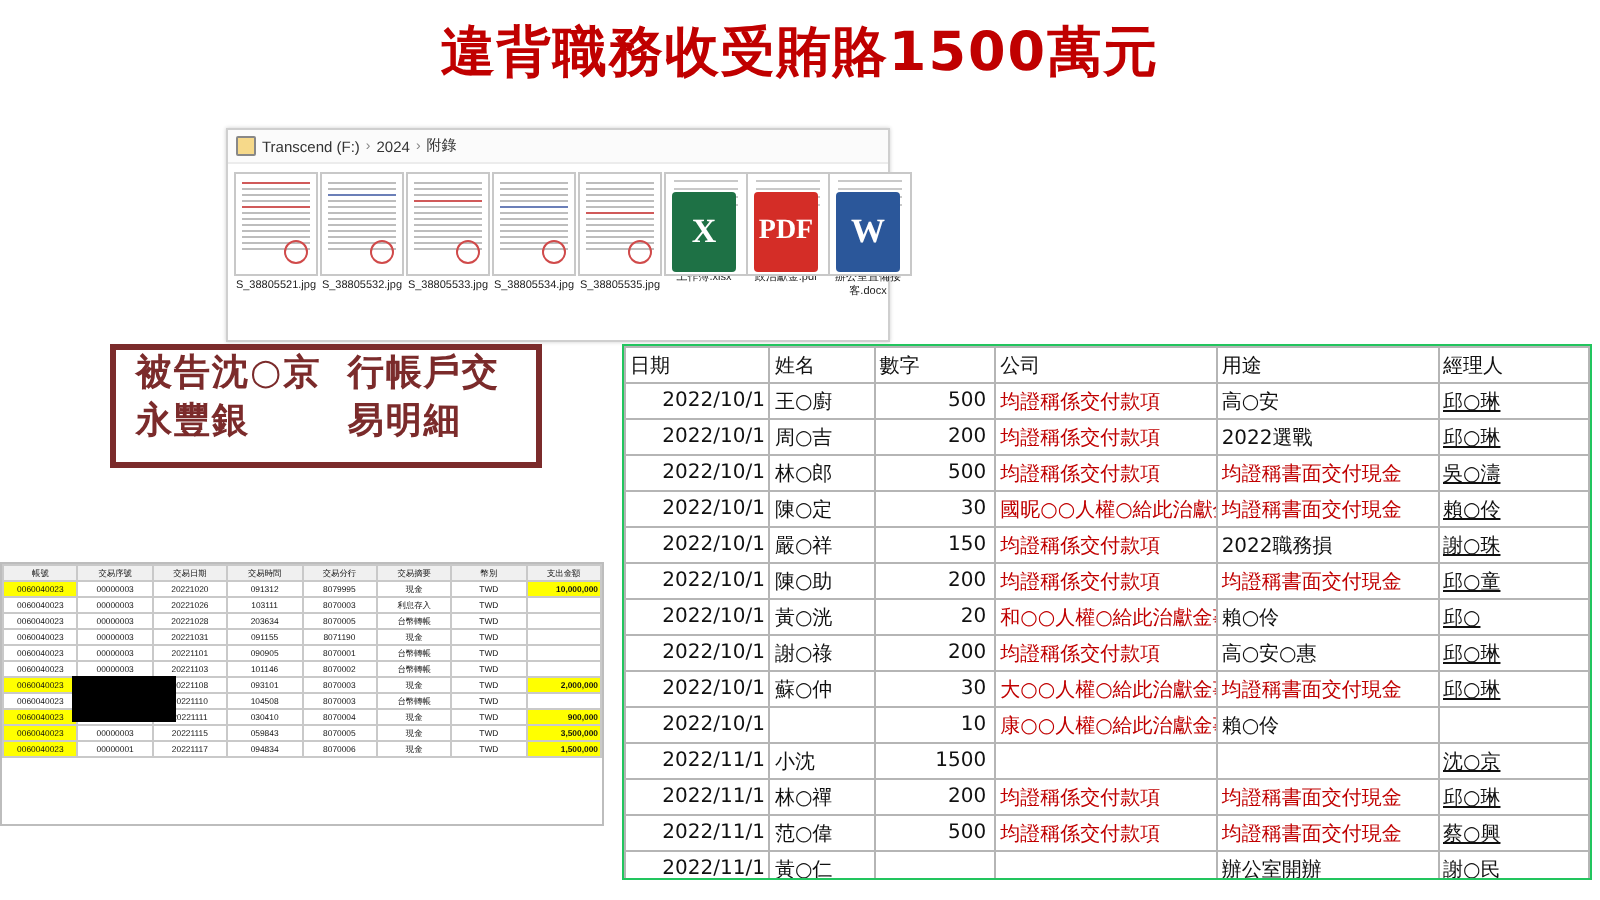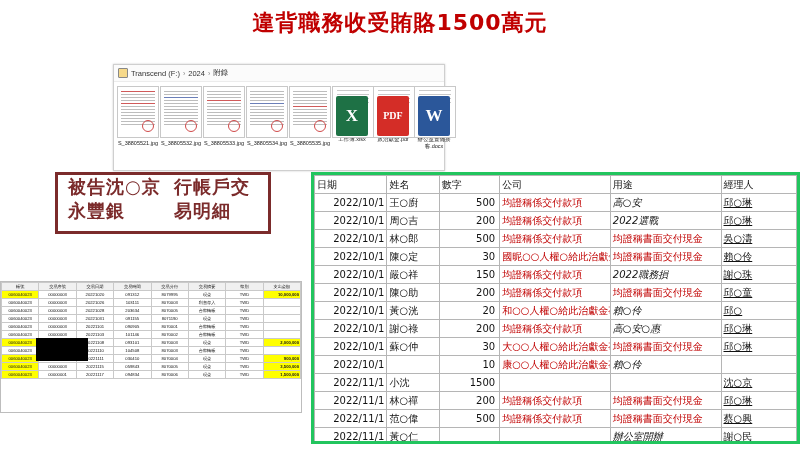--- a/index.html
+++ b/index.html
@@ -9,21 +9,21 @@
     font-family:"Liberation Sans", sans-serif;
     position:relative;
     overflow:hidden;
   }
   
   .title{
     position:absolute;
     top:8px;left:0;width:800px;
     text-align:center;
     color:#c00000;
-    font-size:22px;
+    font-size:27px;
     font-weight:bold;
     letter-spacing:1px;
     font-family:"DejaVu Sans", sans-serif;
   }
   
   .explorer{
     position:absolute;
     left:113px;top:52px;width:330px;height:105px;
     background:#ffffff;
     border:1px solid #cfcfcf;
@@ -72,21 +72,21 @@
     border-radius:50%;right:4px;bottom:5px;
   }
   .xls-ic,.pdf-ic,.doc-ic{
     width:32px;height:40px;margin-top:5px;position:relative;
     border-radius:2px;
     display:flex;align-items:center;justify-content:center;
     color:#fff;font-weight:bold;font-size:17px;
     font-family:"Liberation Serif", serif;
   }
   .xls-ic{background:#1e7145;}
-  .pdf-ic{background:#d42d27;font-size:10px;}
+  .pdf-ic{background:#d42d27;font-size:14px;}
   .doc-ic{background:#2b579a;}
   .docpage{
     position:absolute;left:0;top:0;width:40px;height:50px;background:#fff;
     border:1px solid #c8c8c8;
   }
   .docpage .bar{height:1px;background:#c9c9c9;margin:3px 4px;}
   .ic-wrap{position:relative;width:40px;height:50px;}
   .ic-inner{position:absolute;left:4px;top:5px;}
   
   .caption{
@@ -126,40 +126,40 @@
   .bank .amt{font-weight:bold;}
   .blackbar{
     position:absolute;left:36px;top:338px;width:52px;height:23px;background:#000;
   }
   .greenbar{
     position:absolute;left:14px;top:281px;width:22px;height:14px;background:#dff0d8;
   }
   
   .ledger{
     position:absolute;left:311px;top:172px;width:483px;height:266px;
-    background:#fff;border:3px solid #22c55e;
+    background:#fff;border:1px solid #22c55e;
     overflow:hidden;
   }
   .ledger table{border-collapse:collapse;width:100%;table-layout:fixed;}
   .ledger th,.ledger td{
     border:1px solid #b5b5b5;
     font-size:10px;
     height:17px;
     padding:0 2px;
     white-space:nowrap;
     overflow:hidden;
     font-family:"DejaVu Sans", sans-serif;
   }
   .ledger th{font-weight:normal;text-align:left;color:#111;}
   .ledger td.date{text-align:right;color:#111;}
   .ledger td.name{text-align:left;color:#111;}
   .ledger td.amount{text-align:right;color:#111;padding-right:4px;}
   .ledger td.red{color:#c00000;}
   .ledger td.mgr{text-align:left;color:#111;text-decoration:underline;}
-  .ledger td.black{color:#111;font-style:italic;}
+  .ledger td.black{color:#111;}
 </style>
 </head>
 <body>
 
 <div class="title">違背職務收受賄賂1500萬元</div>
 
 <div class="explorer">
   <div class="breadcrumb">
     <span class="bc-icon"></span>
     <span>Transcend (F:)</span>

